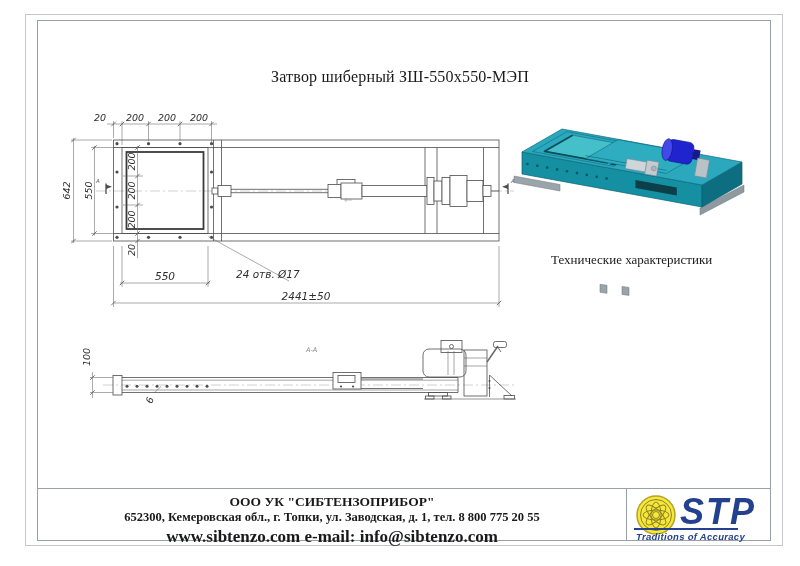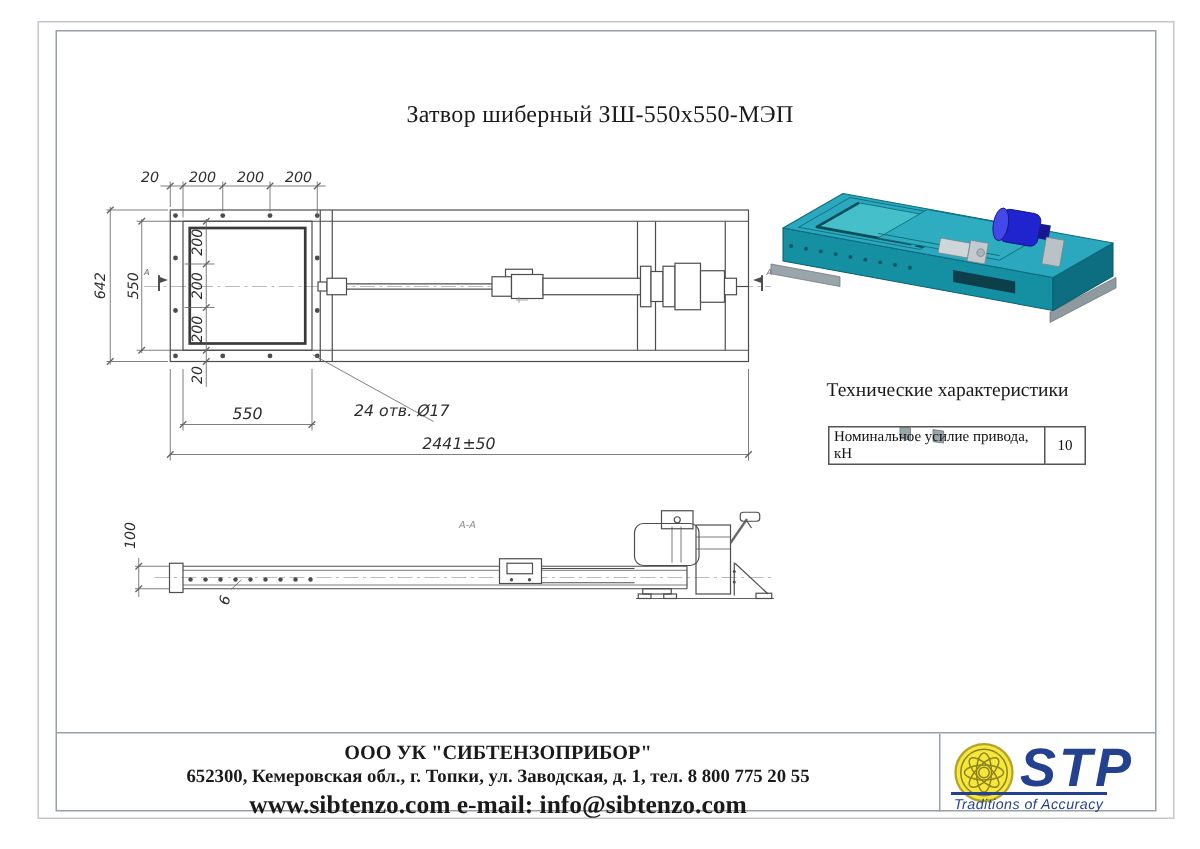--- a/index.html
+++ b/index.html
@@ -25,21 +25,21 @@
   .footer-left{width:589px;border-right:1px solid #9aa0a8;text-align:center;padding-top:5px;box-sizing:border-box;}
   .footer-line1{font-size:13.5px;font-weight:bold;line-height:1.2;}
   .footer-line2{font-size:12.5px;font-weight:bold;line-height:1.25;}
   .footer-line3{font-size:17px;font-weight:bold;line-height:1.25;}
   .footer-right{flex:1;position:relative;}
   .logo-emblem{position:absolute;left:7px;top:4px;width:44px;height:44px;}
   .logo-stp{position:absolute;left:53px;top:5px;font-family:"Liberation Sans",sans-serif;
     font-style:italic;font-weight:bold;font-size:36px;line-height:1;color:#23418e;letter-spacing:2px;}
   .logo-rule{position:absolute;left:7px;top:39px;width:104px;height:2px;background:#23418e;}
   .logo-tagline{position:absolute;left:9px;top:42px;font-family:"Liberation Sans",sans-serif;
-    font-style:italic;font-weight:normal;font-size:9.5px;color:#23418e;white-space:nowrap;letter-spacing:.3px;}
+    font-style:italic;font-weight:bold;font-size:9.5px;color:#23418e;white-space:nowrap;letter-spacing:.3px;}
 </style>
 </head>
 <body>
 
 <div class="abs sheet-outer"></div>
 <div class="abs sheet-inner"></div>
 
 <div class="abs title">Затвор шиберный ЗШ-550х550-МЭП</div>
 
 <svg class="abs drawing-svg" viewBox="0 0 800 566" xmlns="http://www.w3.org/2000/svg">
@@ -312,24 +312,20 @@
     <g transform="translate(702,168) rotate(10)">
       <rect x="-6" y="-9" width="12" height="18" fill="#b9c2c7" stroke="#7b858b" stroke-width="0.5"></rect>
     </g>
   </g>
 </svg>
 
 <div class="abs specs">
   <div class="specs-heading">Технические характеристики</div>
   <table>
     <tbody>
-      <tr>
-        <td>Номинальное усилие привода, кН</td>
-        <td class="val">10</td>
-      </tr>
     </tbody>
   </table>
 </div>
 
 <div class="abs footer">
   <div class="footer-left">
     <div class="footer-line1">ООО УК "СИБТЕНЗОПРИБОР"</div>
     <div class="footer-line2">652300, Кемеровская обл., г. Топки, ул. Заводская, д. 1, тел. 8 800 775 20 55</div>
     <div class="footer-line3">www.sibtenzo.com e-mail: info@sibtenzo.com</div>
   </div>

